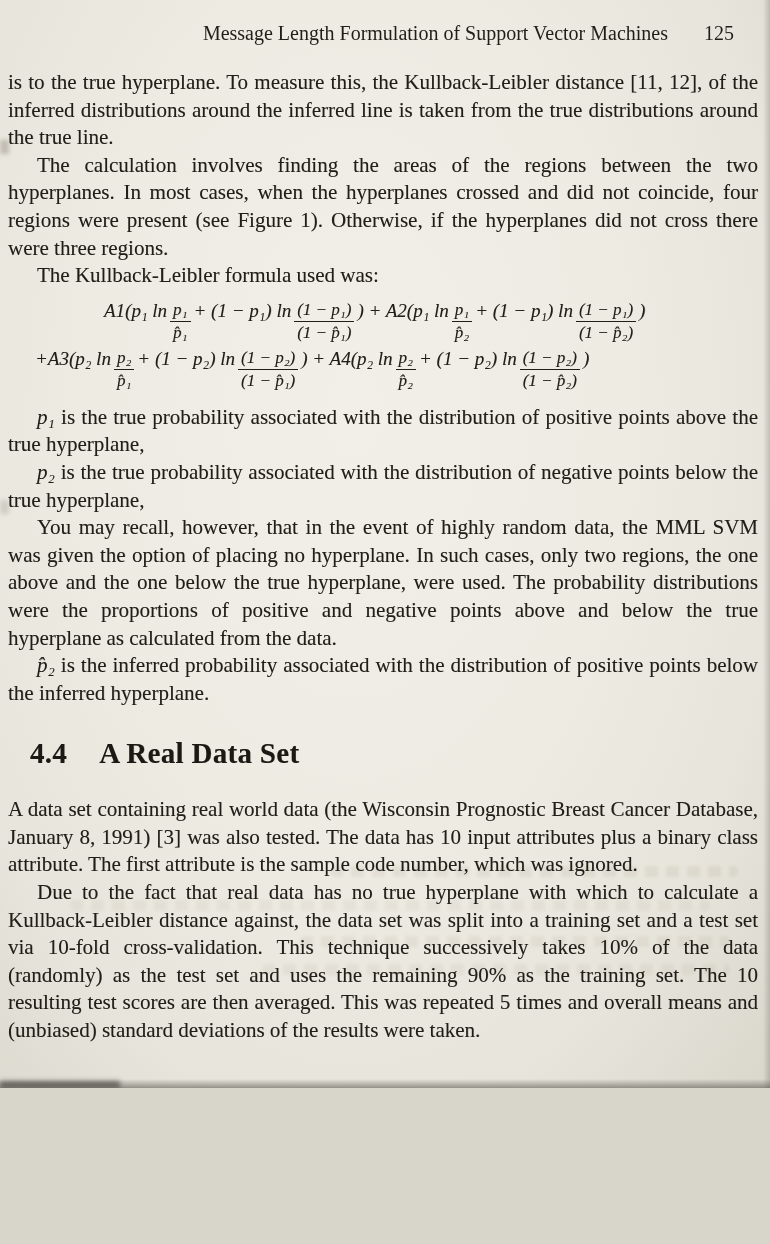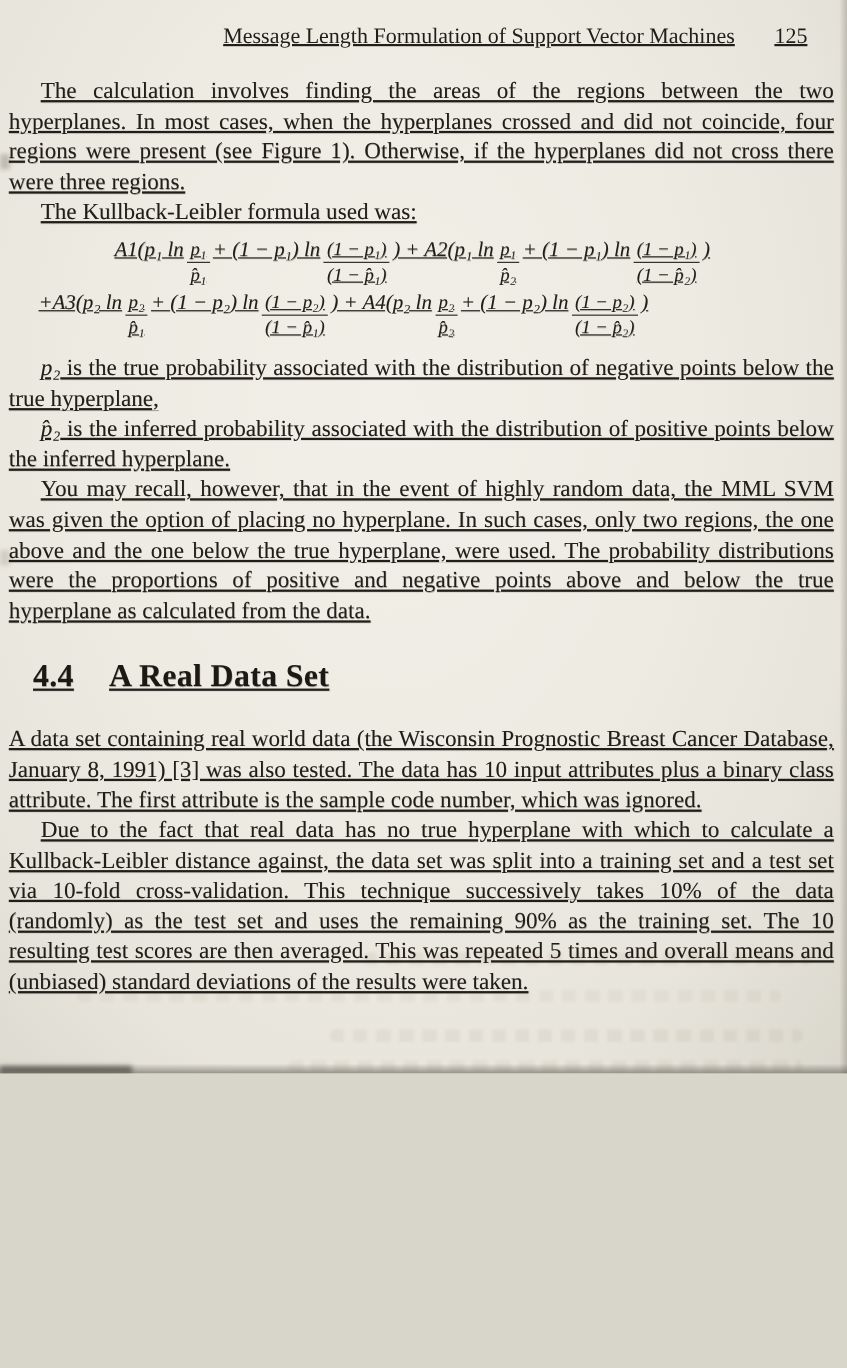--- a/index.html
+++ b/index.html
@@ -2,24 +2,23 @@
 <html><head>
 <meta charset="utf-8">
 <style>
   html, body { margin: 0; padding: 0; }
   body {
     width: 770px; height: 1244px; overflow: hidden;
     background: #d8d5cb;
     font-family: "Liberation Serif", "DejaVu Serif", serif;
   }
   .page {
-    position: relative; width: 770px; height: 976px; overflow: hidden;
+    position: relative; width: 770px; height: 1088px; overflow: hidden;
     background: radial-gradient(ellipse at 46% 38%, #f2efe8 0%, #eeebe3 45%, #e7e4db 75%, #d9d6cc 100%);
     color: #211e19;
-    text-decoration: underline;
   }
   .content { position: relative; z-index: 2; padding: 12px 12px 0 8px; }
   .running-header {
     display: flex; justify-content: flex-end; align-items: baseline;
     gap: 36px; font-size: 20px; padding: 10px 24px 0 0; margin-bottom: 24px;
     color: #262younger320;
   }
   .running-header span { white-space: nowrap; }
   p {
     margin: 0; font-size: 21px; line-height: 27.6px; text-align: justify;
@@ -84,20 +83,21 @@
   <div class="artifact edge-bottom"></div>
   <div class="artifact corner-blot"></div>
 
   <div class="content">
 
     <div class="running-header">
       <span>Message Length Formulation of Support Vector Machines</span>
       <span>125</span>
     </div>
 
+    <p class="noindent">is to the true hyperplane. To measure this, the Kullback-Leibler distance [11, 12], of the inferred distributions around the inferred line is taken from the true distributions around the true line.</p>
     <p class="indent">The calculation involves finding the areas of the regions between the two hyperplanes. In most cases, when the hyperplanes crossed and did not coincide, four regions were present (see Figure 1). Otherwise, if the hyperplanes did not cross there were three regions.</p>
     <p class="indent">The Kullback-Leibler formula used was:</p>
 
     <div class="formula">
       <div class="formula-line line1">
           <span>A1(p₁ ln </span>
           <span class="frac">
             <span class="num">p₁</span>
             <span class="den">p̂₁</span>
           </span>
@@ -137,24 +137,25 @@
           <span> + (1 − p₂) ln </span>
           <span class="frac">
             <span class="num">(1 − p₂)</span>
             <span class="den">(1 − p̂₂)</span>
           </span>
           <span>)</span>
         </div>
     </div>
 
 
+    <p class="indent"><i class="sym">p₁</i><span> is the true probability associated with the distribution of positive points above the true hyperplane,</span></p>
     <p class="indent"><i class="sym">p₂</i><span> is the true probability associated with the distribution of negative points below the true hyperplane,</span></p>
+    <p class="indent">You may recall, however, that in the event of highly random data, the MML SVM was given the option of placing no hyperplane. In such cases, only two regions, the one above and the one below the true hyperplane, were used. The probability distributions were the proportions of positive and negative points above and below the true hyperplane as calculated from the data.</p>
+
     <p class="indent"><i class="sym">p̂₂</i><span> is the inferred probability associated with the distribution of positive points below the inferred hyperplane.</span></p>
-
-    <p class="indent">You may recall, however, that in the event of highly random data, the MML SVM was given the option of placing no hyperplane. In such cases, only two regions, the one above and the one below the true hyperplane, were used. The probability distributions were the proportions of positive and negative points above and below the true hyperplane as calculated from the data.</p>
 
     <h2 class="section"><span class="sec-num">4.4</span><span>A Real Data Set</span></h2>
 
     <p class="noindent">A data set containing real world data (the Wisconsin Prognostic Breast Cancer Database, January 8, 1991) [3] was also tested. The data has 10 input attributes plus a binary class attribute. The first attribute is the sample code number, which was ignored.</p>
     <p class="indent">Due to the fact that real data has no true hyperplane with which to calculate a Kullback-Leibler distance against, the data set was split into a training set and a test set via 10-fold cross-validation. This technique successively takes 10% of the data (randomly) as the test set and uses the remaining 90% as the training set. The 10 resulting test scores are then averaged. This was repeated 5 times and overall means and (unbiased) standard deviations of the results were taken.</p>
 
   </div>
 </div>
 
 </body></html>

